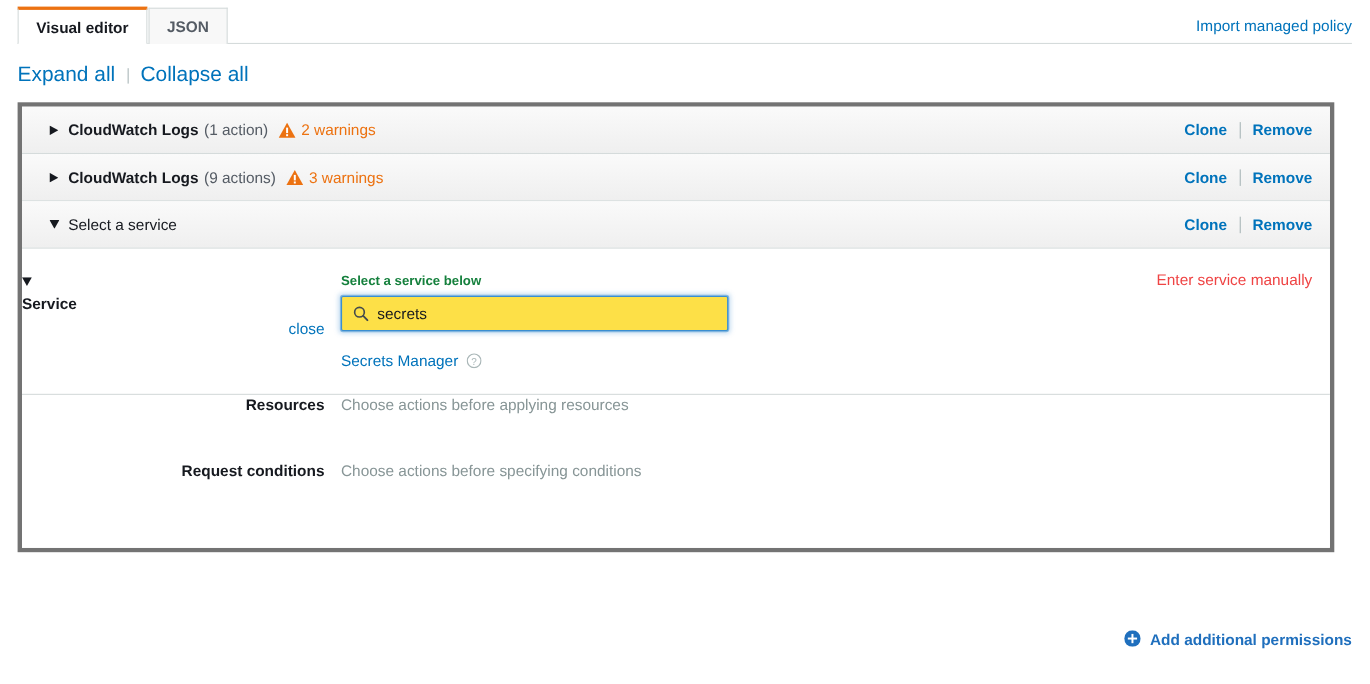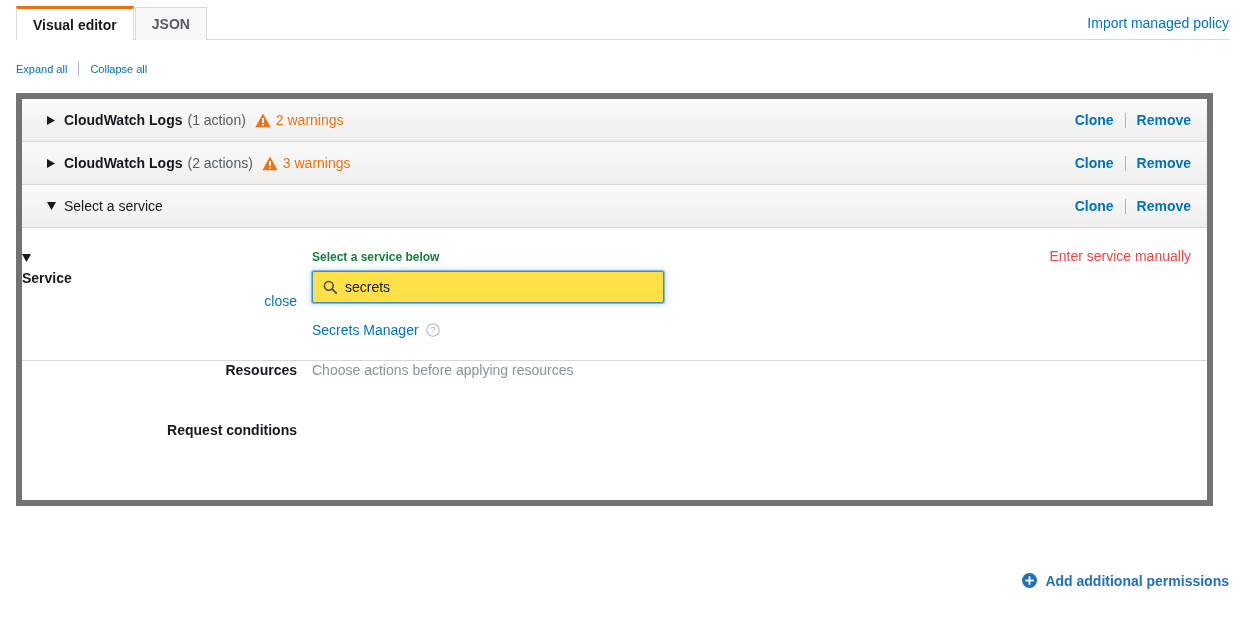--- a/index.html
+++ b/index.html
@@ -89,39 +89,39 @@
   
   .expand-row {
     position: absolute;
     left: 16px;
     top: 60px;
     display: flex;
     align-items: center;
     height: 18px;
   }
   .expand-row a {
-    font-size: 11px;
+    font-size: 19px;
     color: #0073bb;
     text-decoration: none;
     cursor: pointer;
   }
   .expand-sep {
     width: 1px;
     height: 14px;
     background: #aab7b8;
     margin: 0 11px;
   }
 
   
   .panels {
     position: absolute;
     left: 16px;
     top: 93px;
     width: 1197px;
-    border: 6px solid #737373;
+    border: 4px solid #737373;
     background: #ffffff;
   }
 
   .panel-header {
     position: relative;
     height: 43px;
     display: flex;
     align-items: center;
     background: linear-gradient(to bottom, #fafafa 0%, #efefef 100%);
     border-bottom: 1px solid #d5dbdb;
@@ -414,21 +414,21 @@
     </div>
 
     <div class="panel-header">
       <span class="caret">
         <svg width="8" height="9" viewBox="0 0 8 9" aria-hidden="true">
           <polygon points="0,0 8,4.5 0,9" fill="#16191f"></polygon>
         </svg>
       </span>
       <span class="panel-title">
         <span class="svc-name">CloudWatch Logs</span>
-        <span class="svc-count">(2 actions)</span>
+        <span class="svc-count">(9 actions)</span>
         <span class="warn-wrap">
           <span>
             <svg width="16" height="15" viewBox="0 0 16 15" aria-hidden="true" style="display:block">
               <polygon points="8,0.6 15.6,14.2 0.4,14.2" fill="#ec7211"></polygon>
               <rect x="7.1" y="5" width="1.8" height="5" fill="#ffffff"></rect>
               <rect x="7.1" y="11" width="1.8" height="1.8" fill="#ffffff"></rect>
             </svg>
           </span>
           <span class="warn-text">3 warnings</span>
         </span>
@@ -503,20 +503,21 @@
       <div class="section-divider"></div>
 
 
       <div class="stub-row" style="padding-top:0;height:60px;">
         <div class="stub-label">Resources</div>
         <div class="stub-text">Choose actions before applying resources</div>
       </div>
 
       <div class="stub-row" style="padding-top:0;height:79px;">
         <div class="stub-label">Request conditions</div>
+        <div class="stub-text">Choose actions before specifying conditions</div>
       </div>
 
     </div>
   </div>
 
   <div class="add-perm">
     <span>
       <svg width="15" height="15" viewBox="0 0 15 15" aria-hidden="true" style="display:block">
         <circle cx="7.5" cy="7.5" r="7.5" fill="#1f6fbd"></circle>
         <rect x="6.6" y="3.3" width="1.8" height="8.4" fill="#ffffff"></rect>

